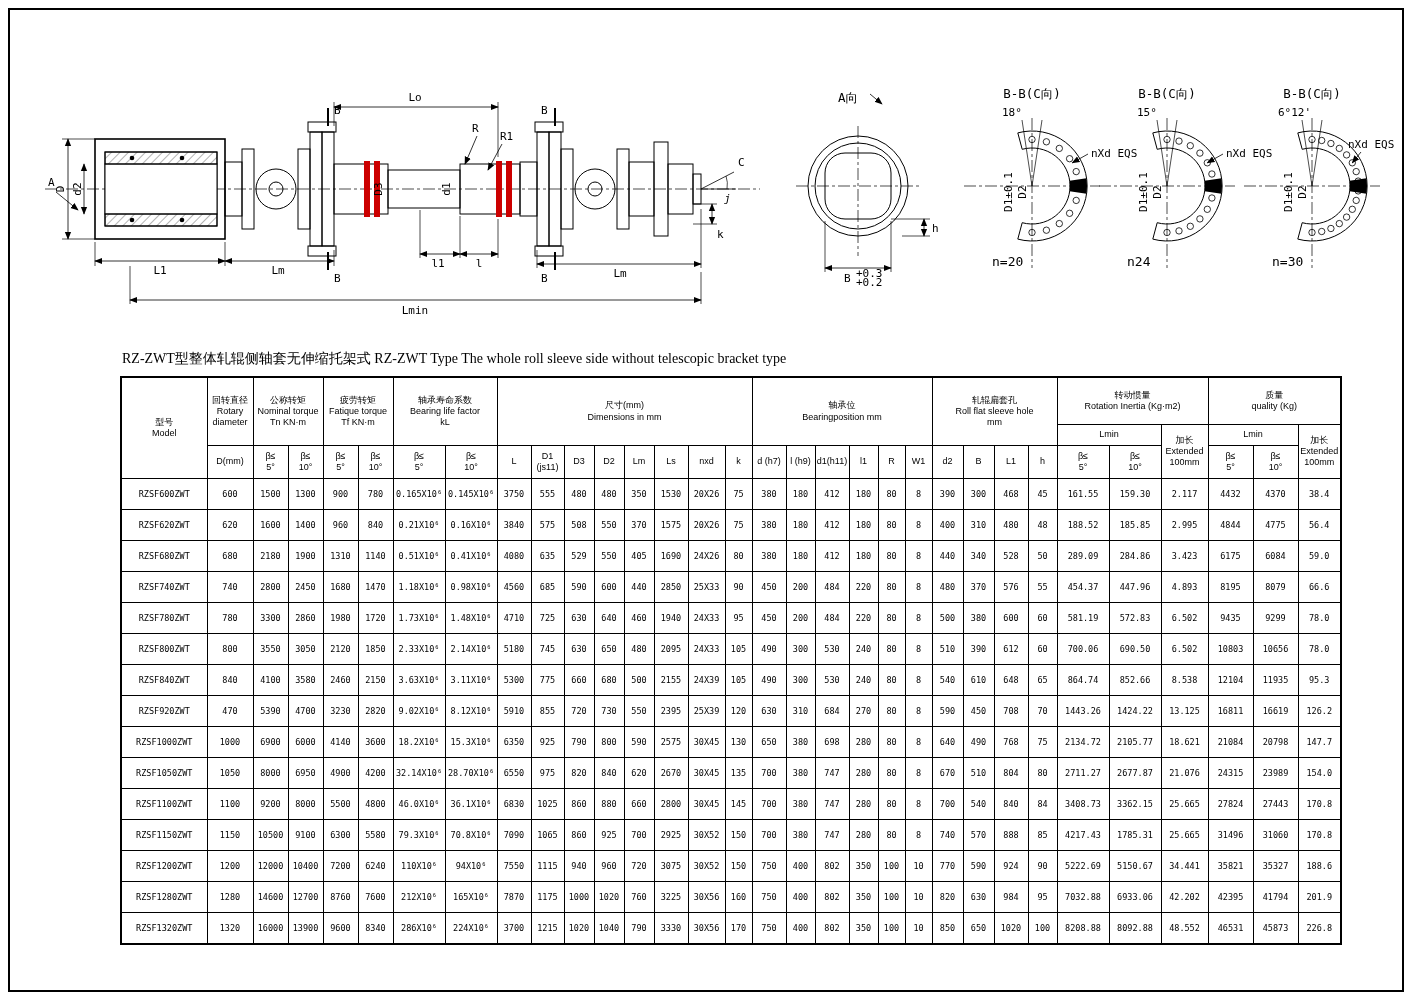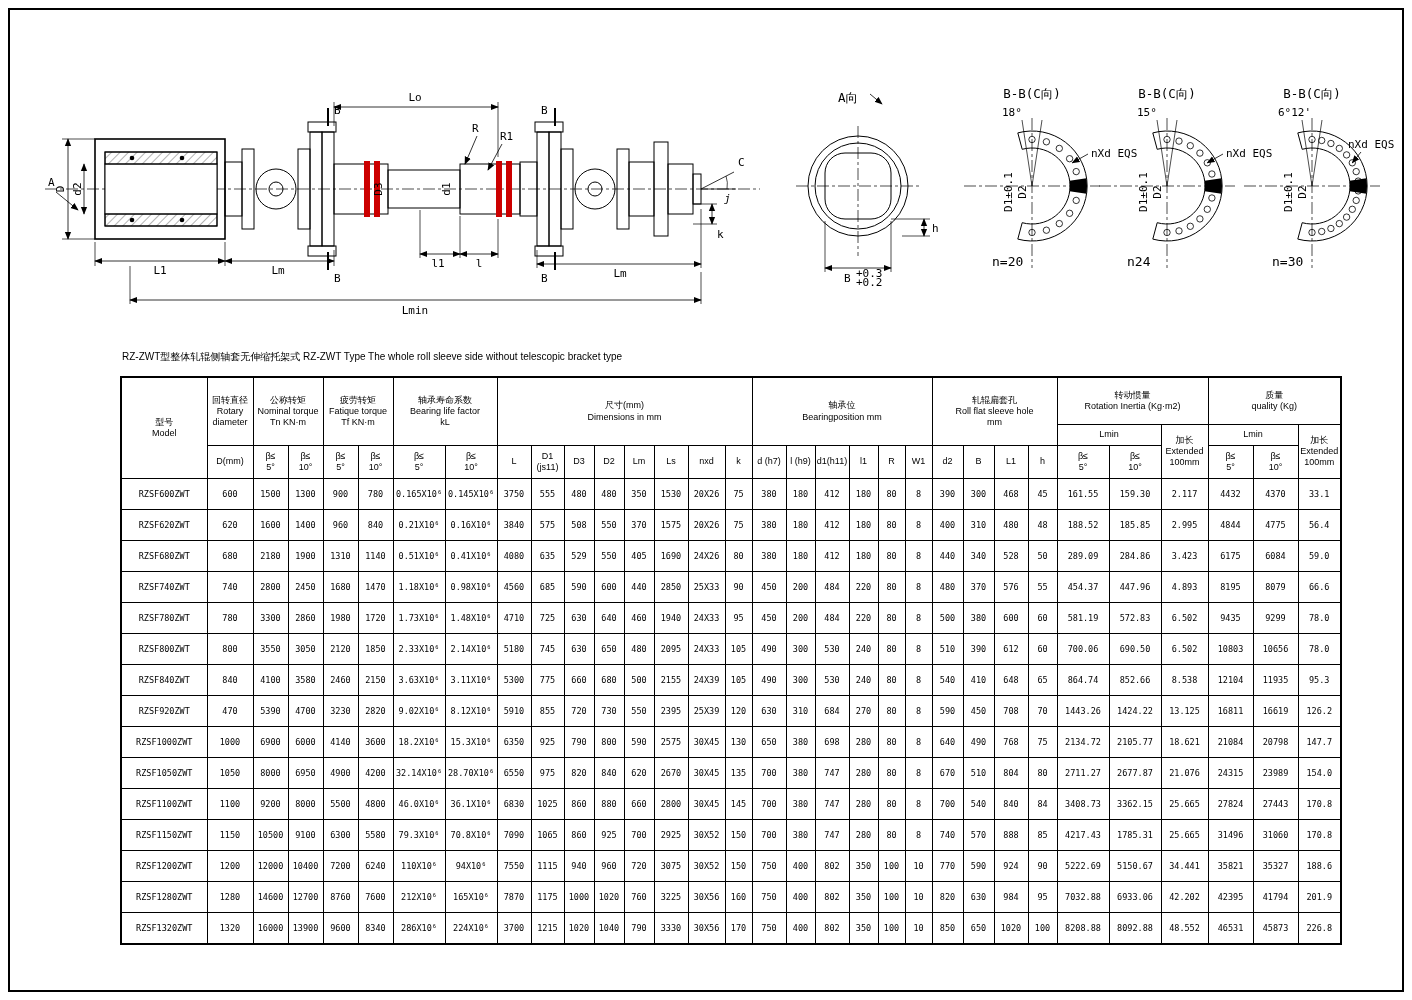--- a/index.html
+++ b/index.html
@@ -6,22 +6,22 @@
   body{width:1412px;height:1000px;background:#fff;position:relative;overflow:hidden;
        font-family:"Liberation Sans",sans-serif;color:#000;}
   .sheet{position:absolute;inset:8px;border:2px solid #000;}
   .drawing{position:absolute;left:10px;top:4px;width:1380px;height:332px;}
   svg text{fill:#000;stroke:none;font-family:"DejaVu Sans Mono",monospace;font-size:11px;}
   svg .title{font-size:12.5px;}
   svg .nlabel{font-size:13px;}
   svg .cl{stroke-dasharray:12 3 3 3;stroke-width:0.7;}
   svg .ext{stroke-width:0.7;}
   svg .mid{text-anchor:middle;}
-  .title-line{position:absolute;left:112px;top:340px;font-size:10px;white-space:nowrap;
-              font-family:Liberation Sans, sans-serif;}
+  .title-line{position:absolute;left:112px;top:340px;font-size:14px;white-space:nowrap;
+              font-family:Liberation Serif, serif;}
   .table-wrap{position:absolute;left:110px;top:366px;}
   table{border-collapse:collapse;table-layout:fixed;border:2px solid #000;}
   th,td{border:1px solid #000;text-align:center;vertical-align:middle;padding:0;overflow:hidden;}
   thead th{font-weight:normal;font-size:9px;line-height:1.25;white-space:pre-line;padding:1px;}
   tr.h1 th{height:44px;}
   tr.h2 th{height:18px;}
   tr.h3 th{height:30px;}
   tbody td{height:30px;font-size:8.5px;font-family:"DejaVu Sans Mono",monospace;white-space:nowrap;}
 </style>
 </head>
@@ -416,21 +416,21 @@
             <td>8</td>
             <td>390</td>
             <td>300</td>
             <td>468</td>
             <td>45</td>
             <td>161.55</td>
             <td>159.30</td>
             <td>2.117</td>
             <td>4432</td>
             <td>4370</td>
-            <td>33.1</td>
+            <td>38.4</td>
           </tr>
           <tr>
             <td>RZSF620ZWT</td>
             <td>620</td>
             <td>1600</td>
             <td>1400</td>
             <td>960</td>
             <td>840</td>
             <td>0.21X10⁶</td>
             <td>0.16X10⁶</td>
@@ -612,21 +612,21 @@
             <td>2155</td>
             <td>24X39</td>
             <td>105</td>
             <td>490</td>
             <td>300</td>
             <td>530</td>
             <td>240</td>
             <td>80</td>
             <td>8</td>
             <td>540</td>
-            <td>410</td>
+            <td>610</td>
             <td>648</td>
             <td>65</td>
             <td>864.74</td>
             <td>852.66</td>
             <td>8.538</td>
             <td>12104</td>
             <td>11935</td>
             <td>95.3</td>
           </tr>
           <tr>

